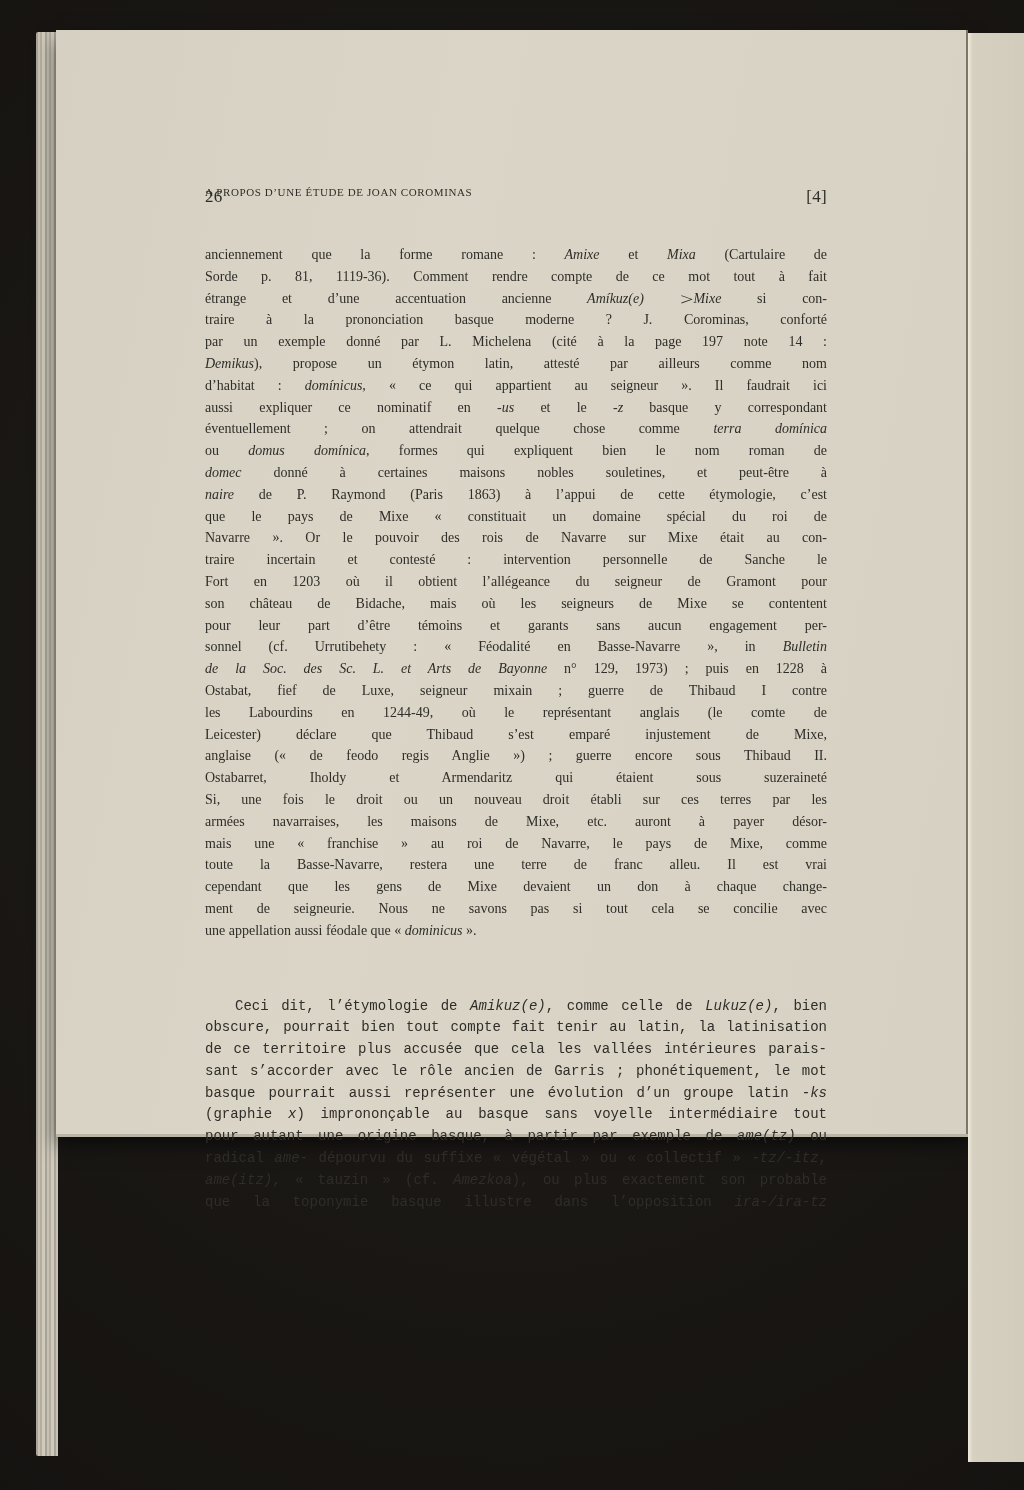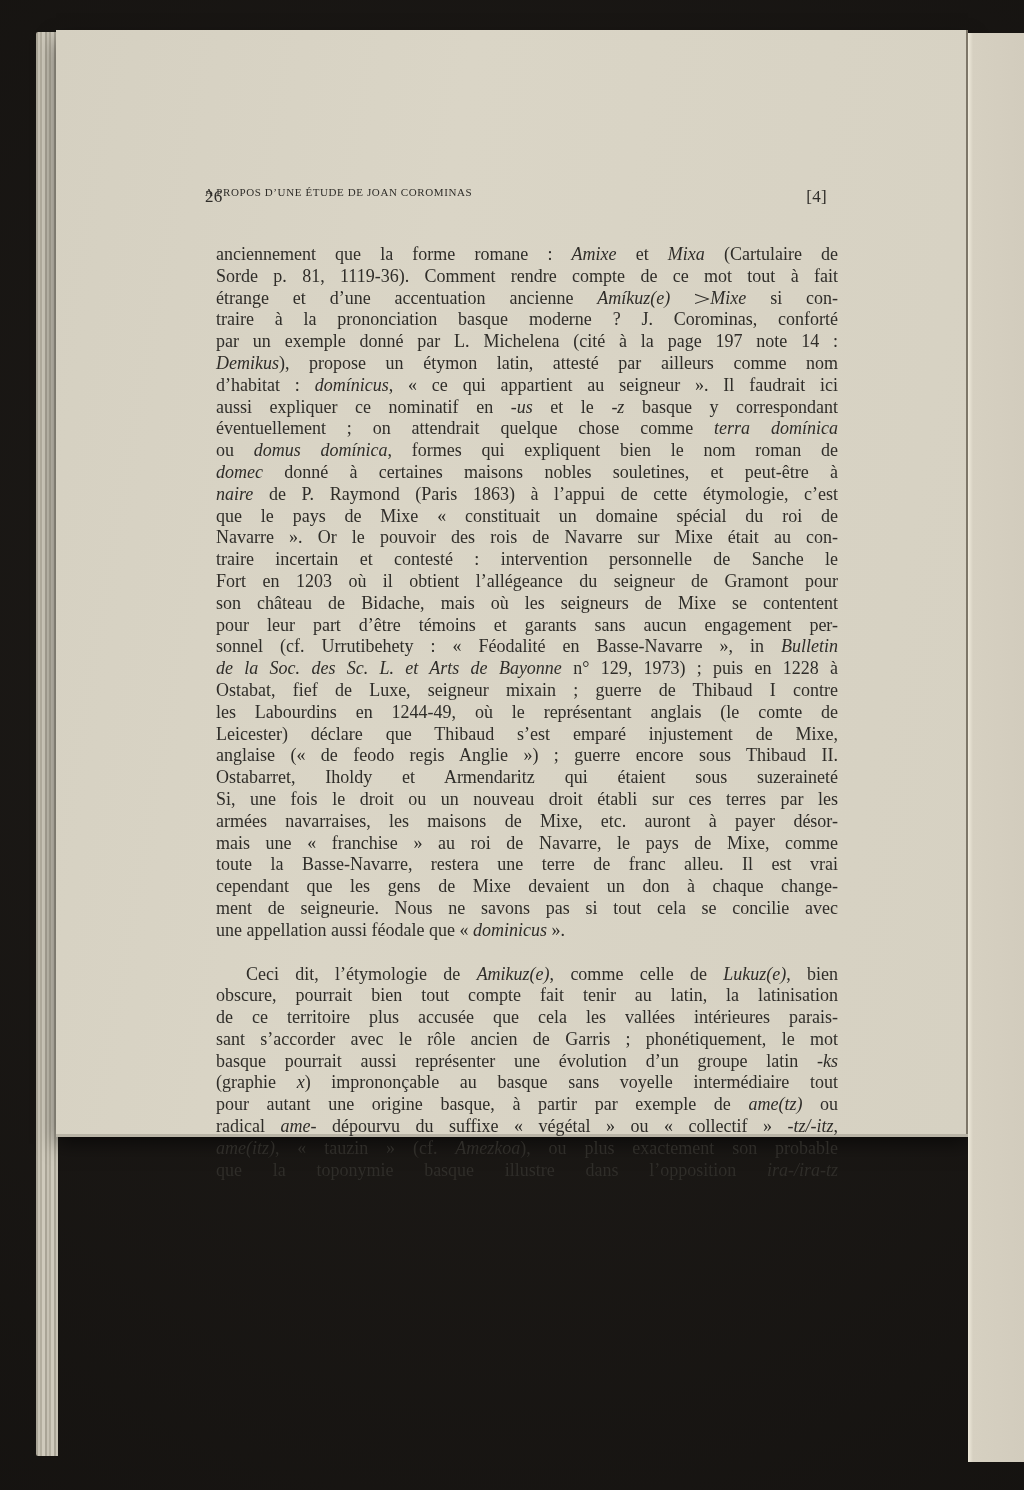--- a/index.html
+++ b/index.html
@@ -39,25 +39,25 @@
     position:absolute;top:156px;left:149px;width:622px;height:24px;
     font-size:17px;letter-spacing:0.3px;
   }
   .pagenum{position:absolute;left:0;top:1px;}
   .runtitle{
     position:absolute;left:0;right:0;text-align:left;top:0;
     font-size:11px;letter-spacing:0.6px;white-space:nowrap;
   }
   .marker{position:absolute;right:0;top:1px;}
   .textblock{
-    position:absolute;top:214px;left:160px;width:622px;
-    font-size:18px;line-height:21.8px;
+    position:absolute;top:214px;left:149px;width:622px;
+    font-size:14px;line-height:21.8px;
   }
   .para{margin:0;}
-  .para + .para{margin-top:22px;}
+  .para + .para{margin-top:54px;font-family:Liberation Mono, monospace;}
   .line{
     text-align:justify;text-align-last:justify;
     height:21.8px;white-space:normal;
   }
   .line.last{text-align-last:left;}
   .para.indent-first .line:first-child{text-indent:30px;}
   .line i{font-style:italic;}
   .gt{
     display:inline-block;
     transform:scale(1.7,1.15);

